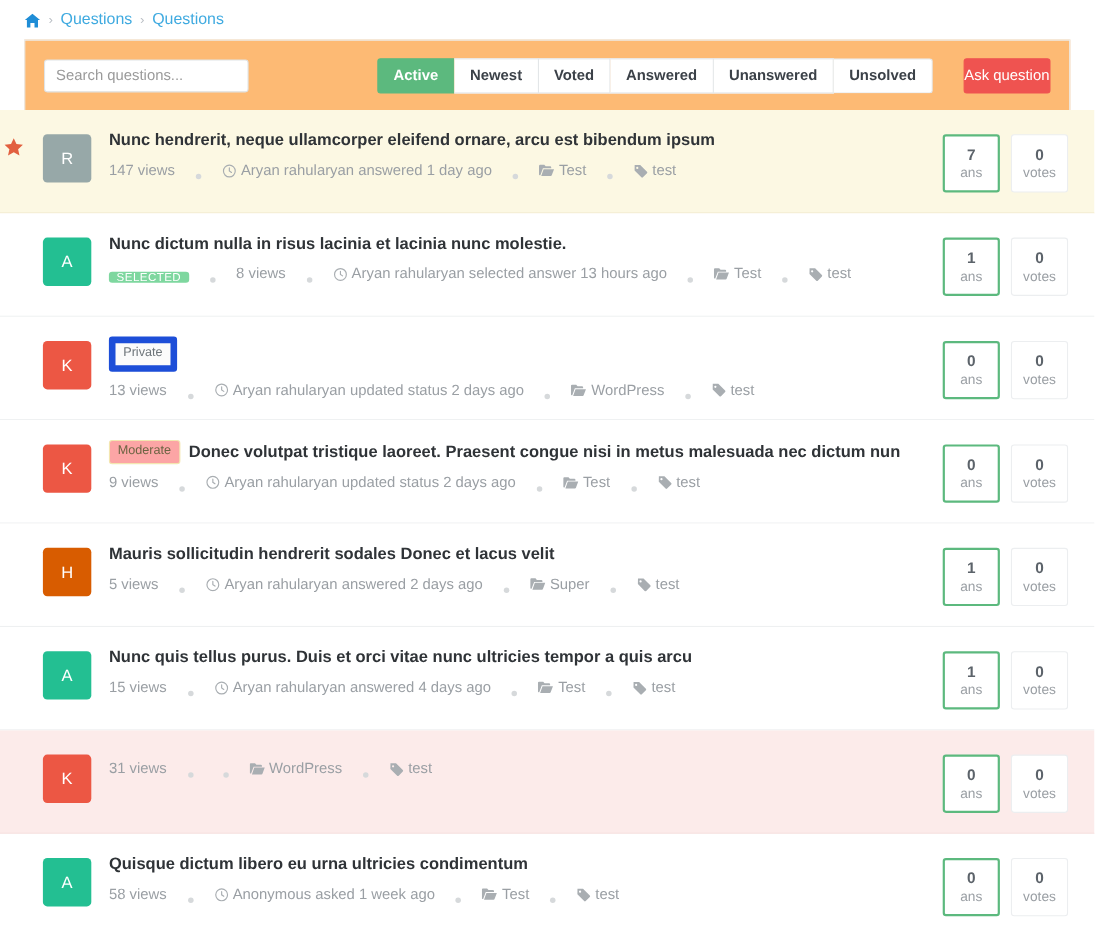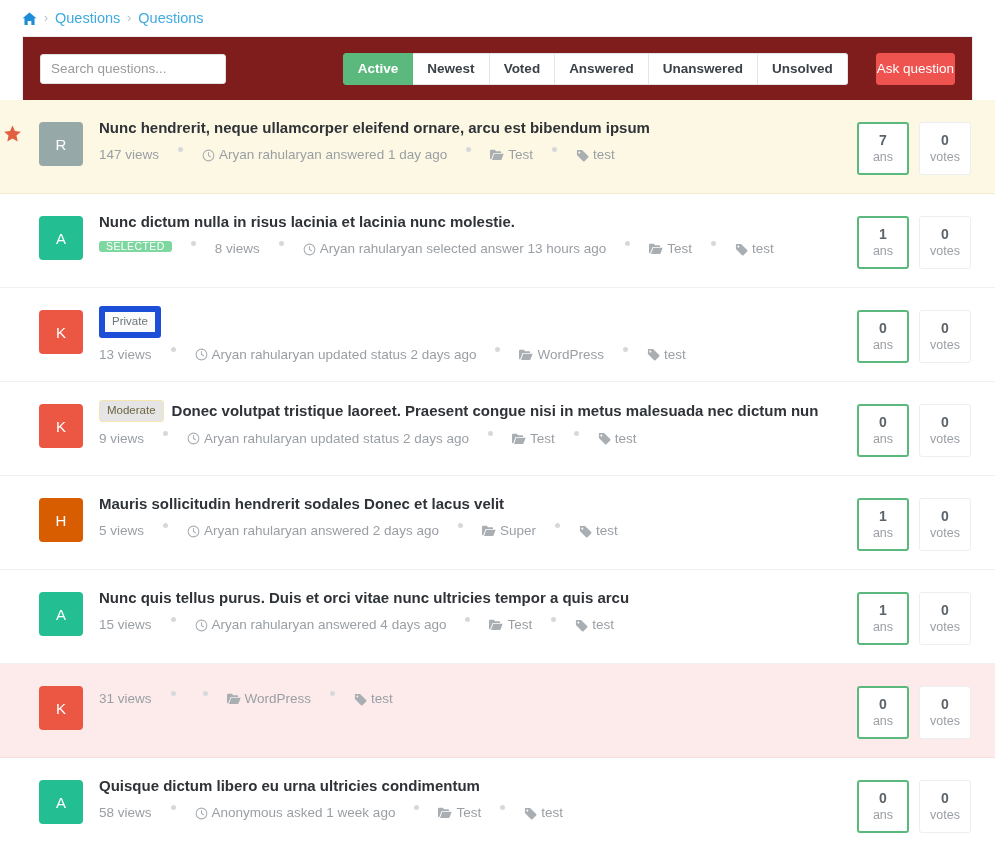--- a/index.html
+++ b/index.html
@@ -34,21 +34,21 @@
     text-decoration: none;
   }
   .breadcrumb .sep {
     color: #b9bec4;
     font-size: 12px;
   }
 
   
   .toolbar {
     margin: 0 22px;
-    background: #7f1d1d;
+    background: #fdba74;
     border: 1px solid #eceff1;
     border-bottom: none;
     height: 64px;
     display: flex;
     align-items: center;
     padding: 0 17px;
     gap: 10px;
   }
   .search-input {
     width: 186px;
@@ -181,37 +181,37 @@
     padding: 4px 7px;
     border-radius: 3px;
     white-space: nowrap;
   }
   .badge-private {
     background: #fbfbfb;
     border: 6px solid #1d4ed8;
     color: #6d7479;
   }
   .badge-moderate {
-    background: #e5e5e5;
+    background: #fca5a5;
     border: 1px solid #f3e6b0;
     color: #6d6443;
   }
   .badge-selected {
     background: #7ed79f;
     color: #ffffff;
     font-size: 10.5px;
     letter-spacing: .4px;
     padding: 0 7px;
     font-weight: normal;
   }
 
   .qmeta {
     margin-top: 9px;
     display: flex;
-    align-items: flex-start;
+    align-items: flex-end;
     flex-wrap: wrap;
     font-size: 13.5px;
     color: #9a9fa4;
     gap: 11px;
     line-height: 1.2;
   }
   .qmeta .mitem { display: inline-flex; align-items: center; gap: 4px; }
   .qmeta .dot {
     display: inline-block;
     width: 5px; height: 5px;

